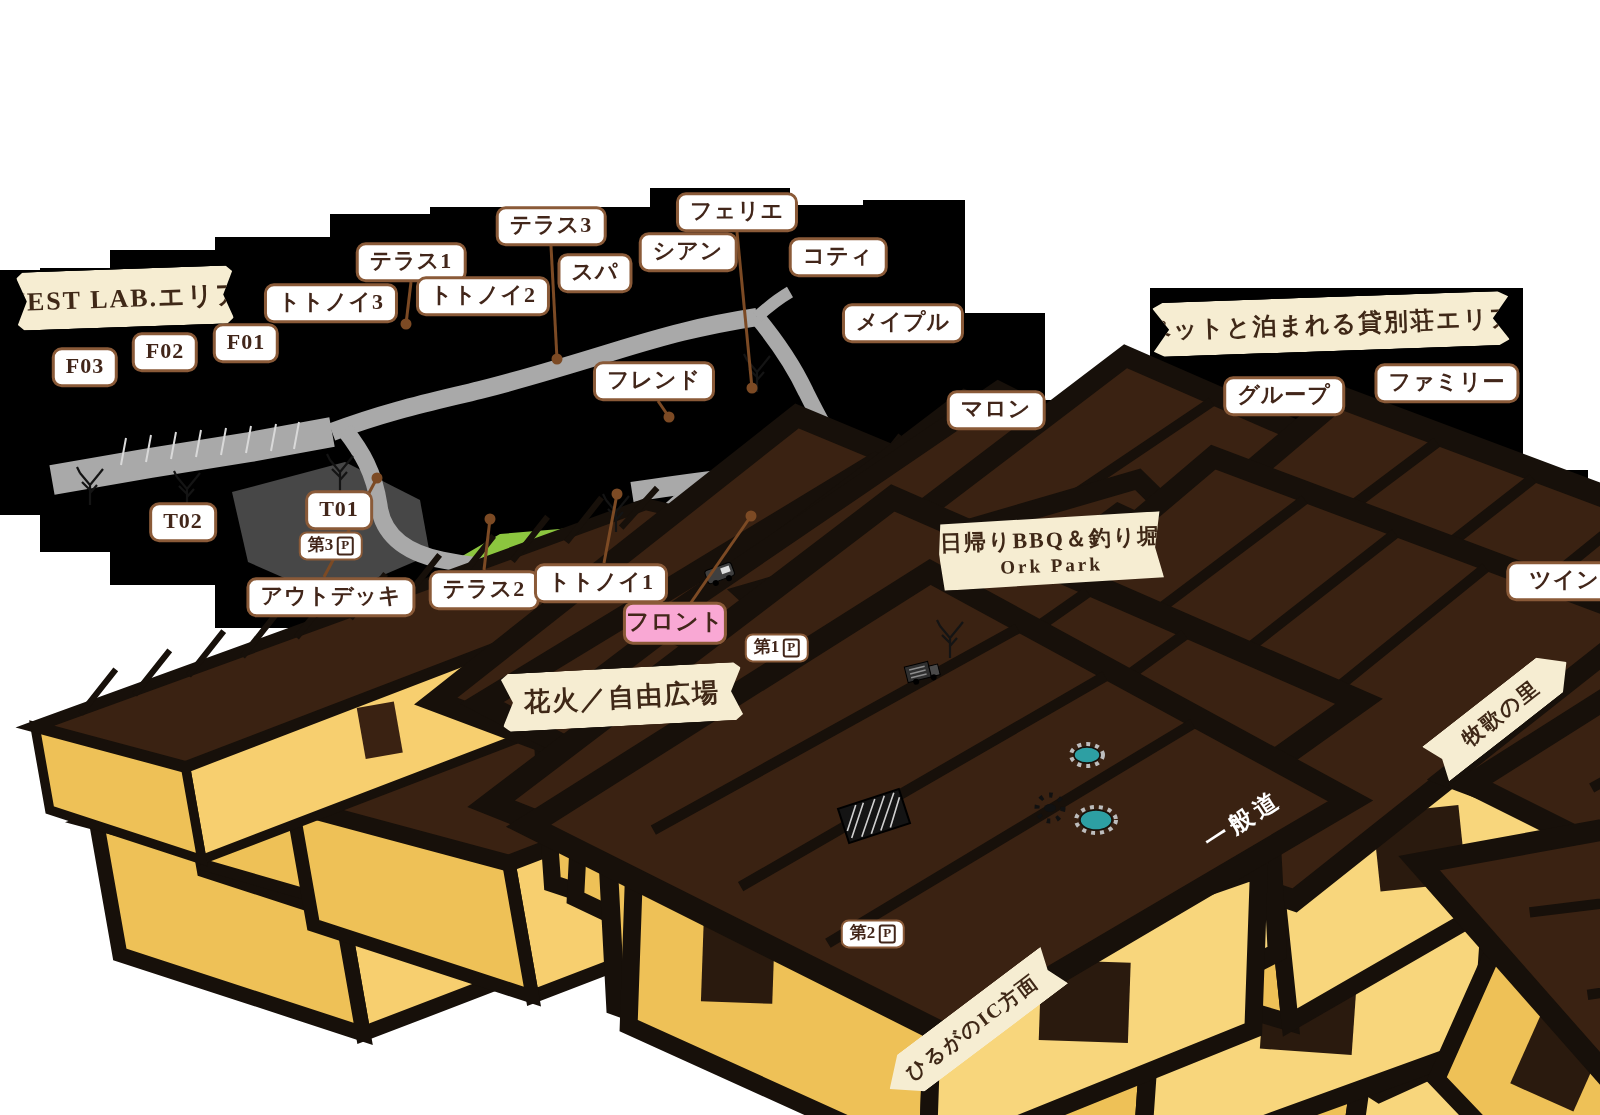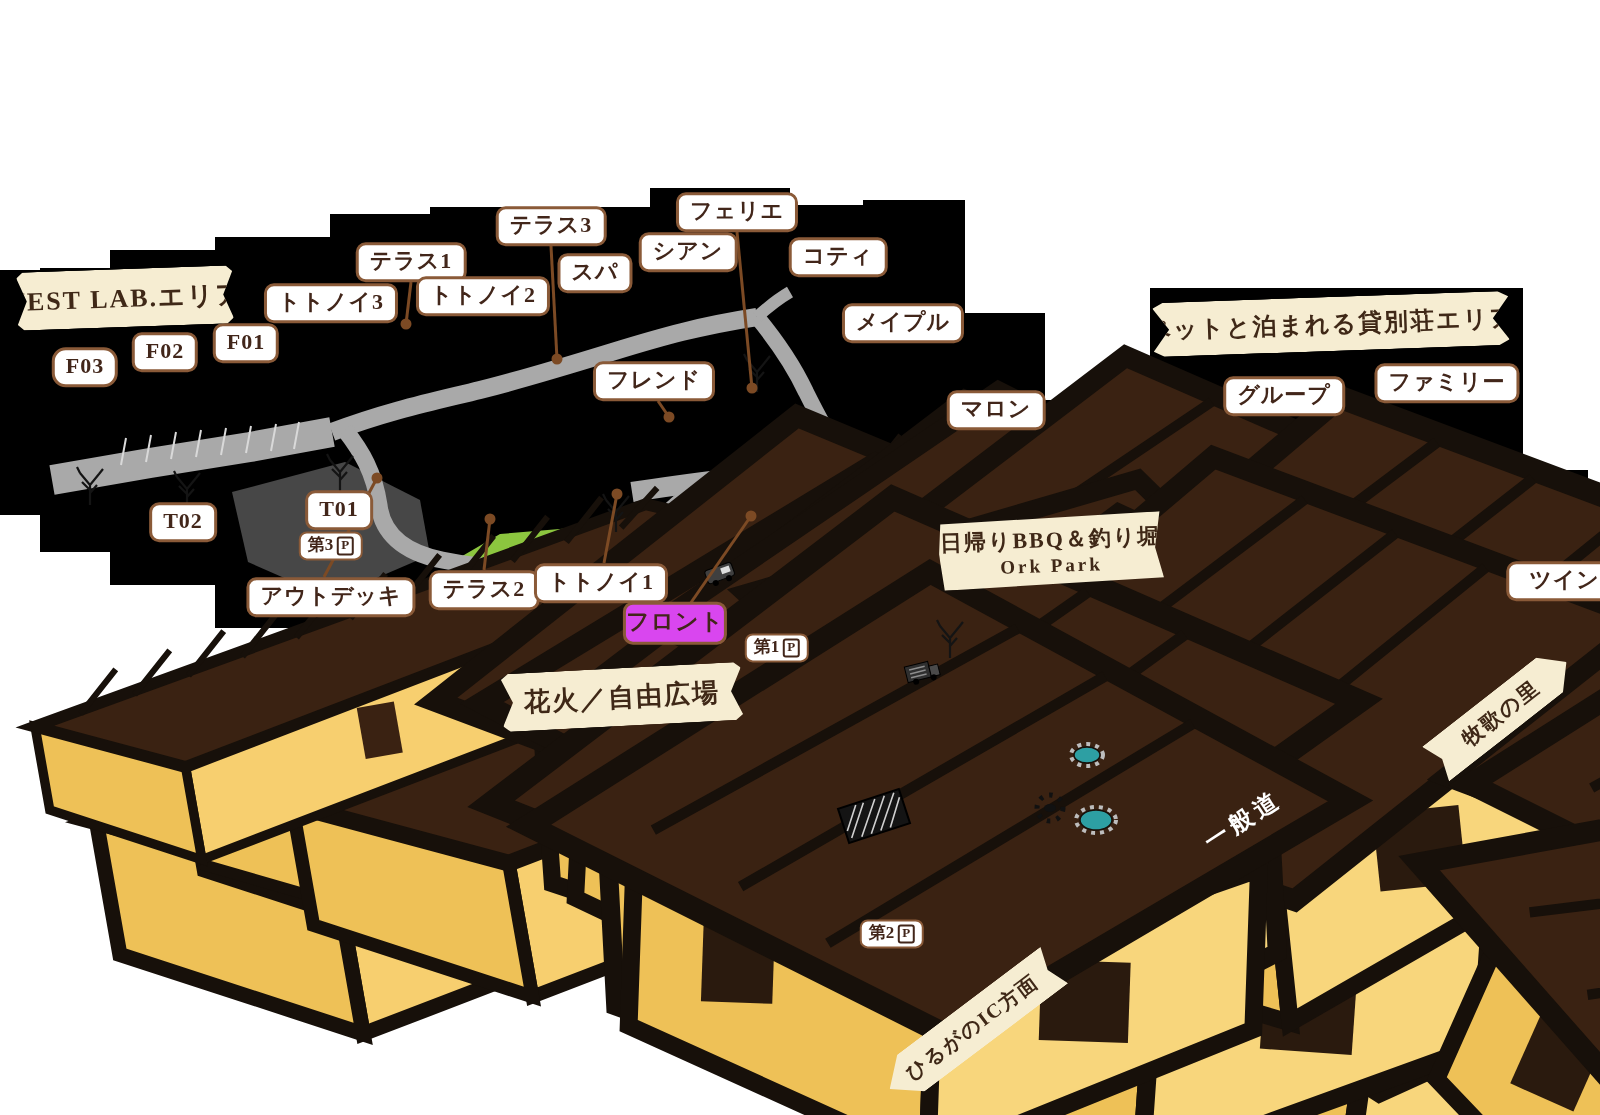--- a/index.html
+++ b/index.html
@@ -4,21 +4,21 @@
 <style>
   html,body{margin:0;padding:0;background:#ffffff;}
   #stage{position:relative;width:1600px;height:1115px;overflow:hidden;background:#ffffff;
          font-family:"Liberation Serif","DejaVu Serif",serif;}
   .blk{position:absolute;background:#000;}
   #mapsvg{position:absolute;left:0;top:0;z-index:2;}
   #label-layer{position:absolute;left:0;top:0;width:100%;height:100%;z-index:3;pointer-events:none;}
   .mlabel{position:absolute;transform:translate(-50%,-50%);background:#ffffff;
           border:3px solid #8a5a38;border-radius:10px;padding:2px 11px 4px;
           font-weight:700;font-size:22px;color:#42261a;white-space:nowrap;letter-spacing:1px;line-height:1.25;}
-  .mlabel.cream{background:#d946ef;font-size:23px;padding:3px 0 5px;}
+  .mlabel.cream{background:#f9a8d4;font-size:23px;padding:3px 0 5px;}
   .mlabel.parking{font-size:17px;border-width:2px;border-radius:8px;padding:1px 7px 3px;letter-spacing:0;}
   .pbox{display:inline-block;border:2px solid #42261a;border-radius:3px;padding:0 3px;margin-left:3px;
         font-size:13px;line-height:1.15;vertical-align:1px;}
   .banner{position:absolute;z-index:3;display:flex;flex-direction:column;align-items:center;justify-content:center;
           background:#f6edd2;color:#3f2817;font-weight:700;white-space:nowrap;text-align:center;letter-spacing:2px;}
   .ribbon{clip-path:polygon(3% 0,97% 0,100% 10%,95.5% 50%,100% 90%,97% 100%,3% 100%,0 90%,4.5% 50%,0 10%);}
   .tag{clip-path:polygon(1% 8%,99% 0,96.5% 50%,100% 92%,2% 100%,0 50%);}
   .arrow-right{clip-path:polygon(0 0,87% 0,100% 50%,87% 100%,0 100%,5% 50%);}
   .arrow-left{clip-path:polygon(13% 0,100% 0,95% 100%? 0,13% 100%,0 50%);} 
   .arrow-left{clip-path:polygon(13% 0,100% 0,96% 50%,100% 100%,13% 100%,0 50%);}
@@ -197,21 +197,21 @@
         <line x1="484" y1="570" x2="490" y2="519" stroke="#7c4a24" stroke-width="3"></line>
         <circle cx="490" cy="519" r="5.5" fill="#7c4a24"></circle>
         <line x1="604" y1="563" x2="617" y2="494" stroke="#7c4a24" stroke-width="3"></line>
         <circle cx="617" cy="494" r="5.5" fill="#7c4a24"></circle>
         <line x1="690" y1="604" x2="751" y2="516" stroke="#7c4a24" stroke-width="3"></line>
         <circle cx="751" cy="516" r="5.5" fill="#7c4a24"></circle>
       </g>
   </svg>
 
   <div id="label-layer">
-      <div class="mlabel" style="left: 85px; top: 367px; border-radius: 14px;">F03</div>
+      <div class="mlabel" style="left: 85px; top: 367px;">F03</div>
       <div class="mlabel" style="left: 165px; top: 352px;">F02</div>
       <div class="mlabel" style="left: 246px; top: 343px;">F01</div>
       <div class="mlabel" style="left: 331px; top: 303px;">トトノイ3</div>
       <div class="mlabel" style="left: 411px; top: 262px;">テラス1</div>
       <div class="mlabel" style="left: 483px; top: 296px;">トトノイ2</div>
       <div class="mlabel" style="left: 551px; top: 226px;">テラス3</div>
       <div class="mlabel" style="left: 595px; top: 273px;">スパ</div>
       <div class="mlabel" style="left: 688px; top: 252px;">シアン</div>
       <div class="mlabel" style="left: 737px; top: 212px;">フェリエ</div>
       <div class="mlabel" style="left: 838px; top: 257px;">コティ</div>
@@ -221,21 +221,21 @@
       <div class="mlabel" style="left: 183px; top: 522px;">T02</div>
       <div class="mlabel" style="left: 302px; top: 510px; margin-left: 37px;">T01</div>
       <div class="mlabel" style="left: 331px; top: 597px;">アウトデッキ</div>
       <div class="mlabel" style="left: 484px; top: 590px;">テラス2</div>
       <div class="mlabel" style="left: 601px; top: 583px;">トトノイ1</div>
       <div class="mlabel" style="left: 1284px; top: 396px;">グループ</div>
       <div class="mlabel" style="left: 1447px; top: 383px;">ファミリー</div>
       <div class="mlabel" style="left: 1560px; top: 581px; padding-left: 20px;">ツイン</div>
       <div class="mlabel cream" style="left: 675px; top: 623px;">フロント</div>
       <div class="mlabel parking" style="left: 777px; top: 648px;"><span>第1</span><span class="pbox">P</span></div>
-      <div class="mlabel parking" style="left: 892px; top: 934px; text-align: right;"><span>第2</span><span class="pbox">P</span></div>
+      <div class="mlabel parking" style="left: 873px; top: 934px; text-align: right;"><span>第2</span><span class="pbox">P</span></div>
       <div class="mlabel parking" style="left: 311px; top: 546px; margin-left: 20px;"><span>第3</span><span class="pbox">P</span></div>
     </div>
 
   <div class="banner ribbon" style="left: 17px; top: 269px; width: 216px; height: 58px; transform: rotate(-2deg); font-size: 26px;">
     <span class="bl1">NEST LAB.エリア</span>
   </div>
   <div class="banner ribbon" style="left: 1153px; top: 297px; width: 356px; height: 54px; transform: rotate(-2deg); font-size: 24px;">
     <span class="bl1">ペットと泊まれる貸別荘エリア</span>
   </div>
   <div class="banner ribbon" style="left: 502px; top: 668px; width: 240px; height: 58px; transform: rotate(-3deg); font-size: 26px;">

